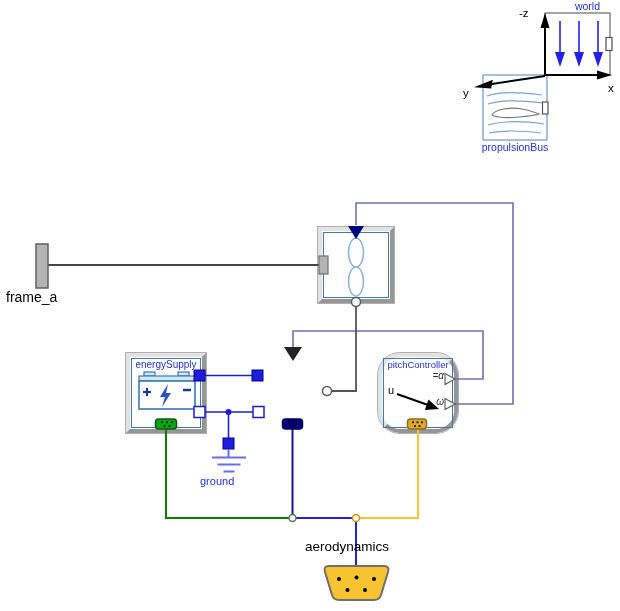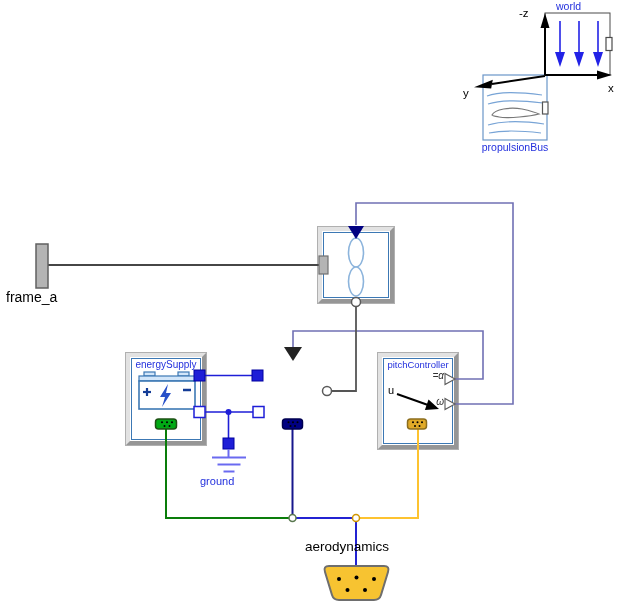--- a/index.html
+++ b/index.html
@@ -50,37 +50,37 @@
 <div id="canvas">
 
   <div class="block" style="left:318px;top:227px;width:76px;height:76px;">
     <div class="inner"></div>
     <svg width="68" height="68" viewBox="0 0 68 68">
       <ellipse cx="34" cy="21.5" rx="7.5" ry="14.5" fill="#fff" stroke="#8cb4dc" stroke-width="1.6"></ellipse>
       <ellipse cx="34" cy="50.5" rx="7.5" ry="14.5" fill="#fff" stroke="#8cb4dc" stroke-width="1.6"></ellipse>
     </svg>
   </div>
 
-  <div class="block" style="left:126px;top:353px;width:80px;height:92px;">
+  <div class="block" style="left:126px;top:353px;width:80px;height:80px;">
     <div class="inner"></div>
     <div class="blklabel">energySupply</div>
     <svg width="72" height="72" viewBox="0 0 72 72">
       <rect x="14" y="15" width="11" height="4" fill="var(--c-icon_light)" stroke="var(--c-icon_blue)" stroke-width="1.2"></rect>
       <rect x="48" y="15" width="11" height="4" fill="var(--c-icon_light)" stroke="var(--c-icon_blue)" stroke-width="1.2"></rect>
       <rect x="9" y="19" width="56" height="5" fill="var(--c-icon_light)" stroke="var(--c-icon_blue)" stroke-width="1.2"></rect>
       <rect x="9" y="24" width="56" height="28" fill="#fff" stroke="var(--c-icon_blue)" stroke-width="1.6"></rect>
       <line x1="17" y1="31" x2="17" y2="39" stroke="var(--c-icon_dark_blue)" stroke-width="2.2"></line>
       <line x1="13" y1="35" x2="21" y2="35" stroke="var(--c-icon_dark_blue)" stroke-width="2.2"></line>
       <line x1="53" y1="33" x2="61" y2="33" stroke="var(--c-icon_dark_blue)" stroke-width="2.5"></line>
       <polygon points="38,27 30,40 35,40 32,50 41,36 36,36" fill="#2850c8"></polygon>
     </svg>
   </div>
 
 
-  <div class="block" style="left:378px;top:353px;width:80px;height:96px;">
+  <div class="block" style="left:378px;top:353px;width:80px;height:80px;border-radius:22px;">
     <div class="inner"></div>
     <div class="blklabel" style="font-size:9.5px">pitchController</div>
     <svg width="72" height="72" viewBox="0 0 72 72">
       <line x1="15" y1="37" x2="46" y2="48" stroke="#000" stroke-width="2"></line>
       <polygon points="57,52 42.9,52.9 46.5,42.5" fill="#000"></polygon>
     </svg>
   </div>
 
   <svg class="layer" style="z-index:2" viewBox="0 0 620 611">
 
@@ -202,21 +202,21 @@
     <g>
       <path d="M329,566 H384 Q390,566 388,572 L381,595 Q379.5,600 374,600 H339 Q333.5,600 332,595 L325,572 Q323,566 329,566 Z" fill="var(--c-bus_fill)" stroke="#6e6e6e" stroke-width="2"></path>
       <circle cx="339" cy="579" r="2" fill="#000"></circle>
         <circle cx="356.5" cy="577.5" r="2" fill="#000"></circle>
       <circle cx="374" cy="579" r="2" fill="#000"></circle>
         <circle cx="347.5" cy="590" r="2" fill="#000"></circle>
       <circle cx="365" cy="590" r="2" fill="#000"></circle>
     </g>
   </svg>
 
-  <div class="lbl blue" style="left:556px;top:0px;width:44px;text-align:left">world</div>
+  <div class="lbl blue" style="left:556px;top:0px;width:44px;text-align:right">world</div>
   <div class="lbl black" style="left:519px;top:7px;font-size:11.5px">-z</div>
   <div class="lbl black" style="left:608px;top:82px;font-size:11.5px">x</div>
   <div class="lbl black" style="left:463px;top:87px;font-size:11.5px">y</div>
   <div class="lbl blue" style="left:477px;top:141px;width:76px;text-align:center">propulsionBus</div>
   <div class="lbl black" style="left:6px;top:289px;font-size:14px">frame_a</div>
   <div class="lbl blue" style="left:200px;top:475px;width:54px;font-size:11px">ground</div>
   <div class="lbl black" style="left:305px;top:539px;font-size:13.5px">aerodynamics</div>
   <div class="lbl black" style="left:388px;top:384px;font-size:11px">u</div>
   <div class="lbl" style="left:424px;top:370px;width:20px;text-align:right;font-size:10px;color:#323232;font-style:italic">=α</div>
   <div class="lbl" style="left:427px;top:396px;width:17px;text-align:right;font-size:10px;color:#323232;font-style:italic">ω</div>

